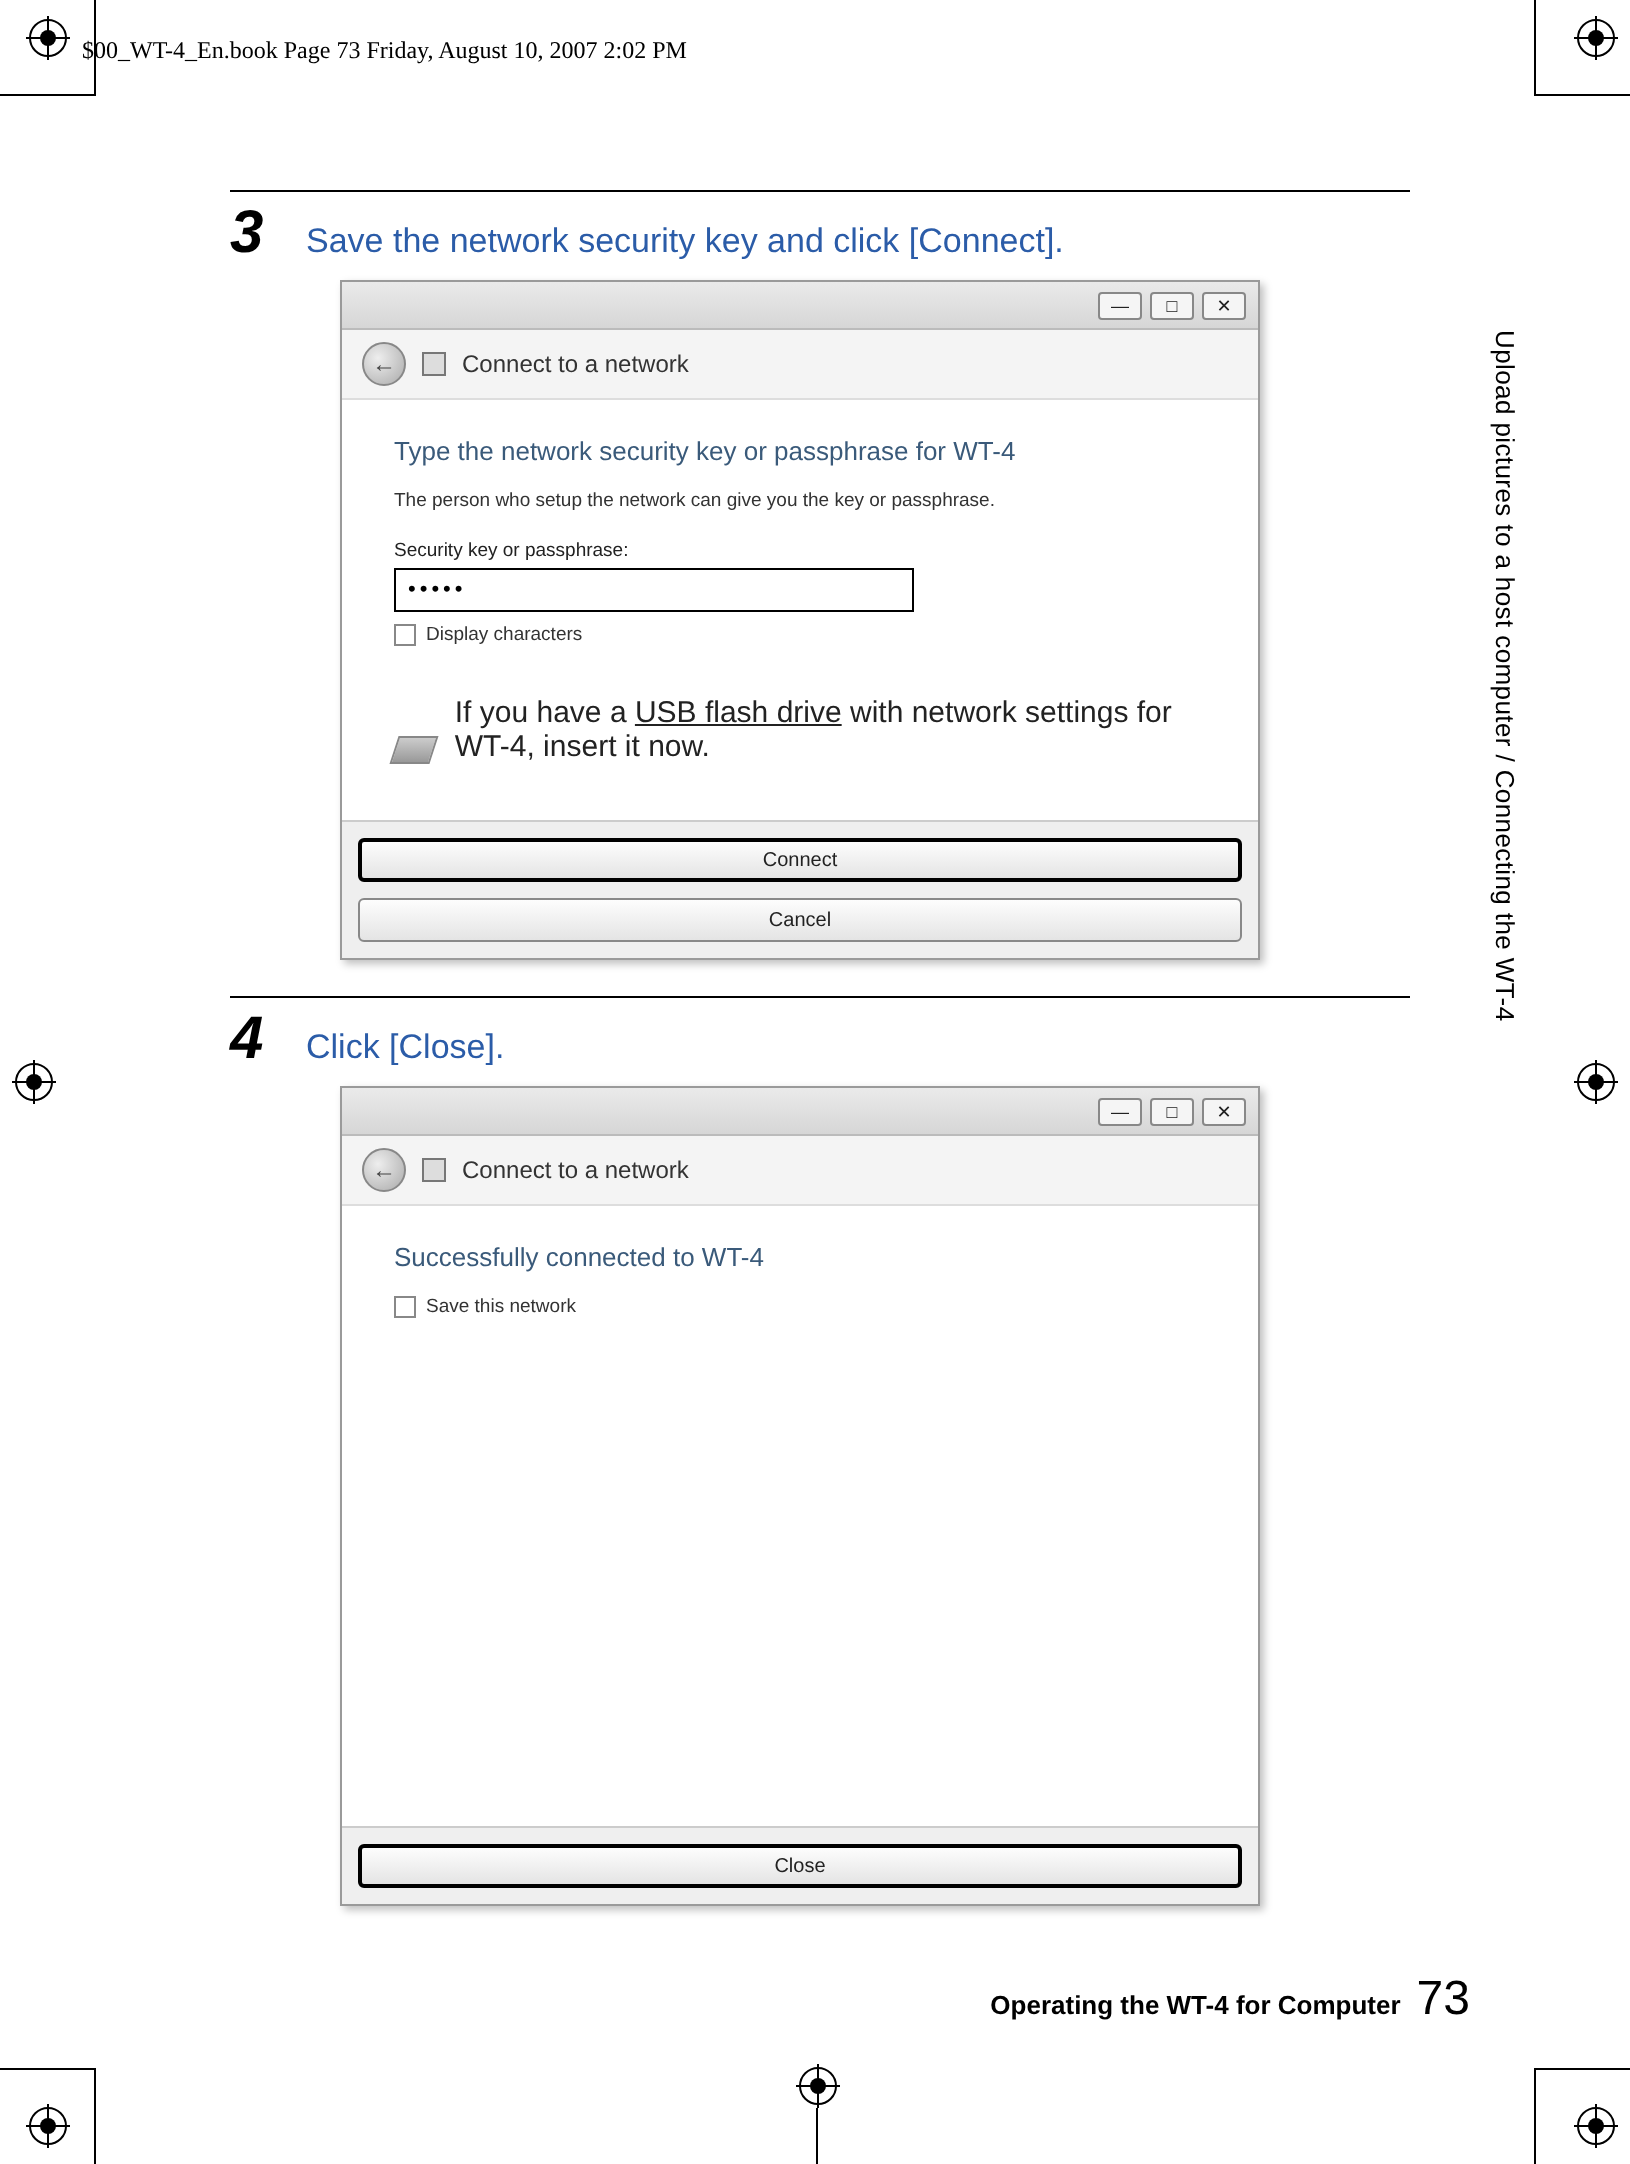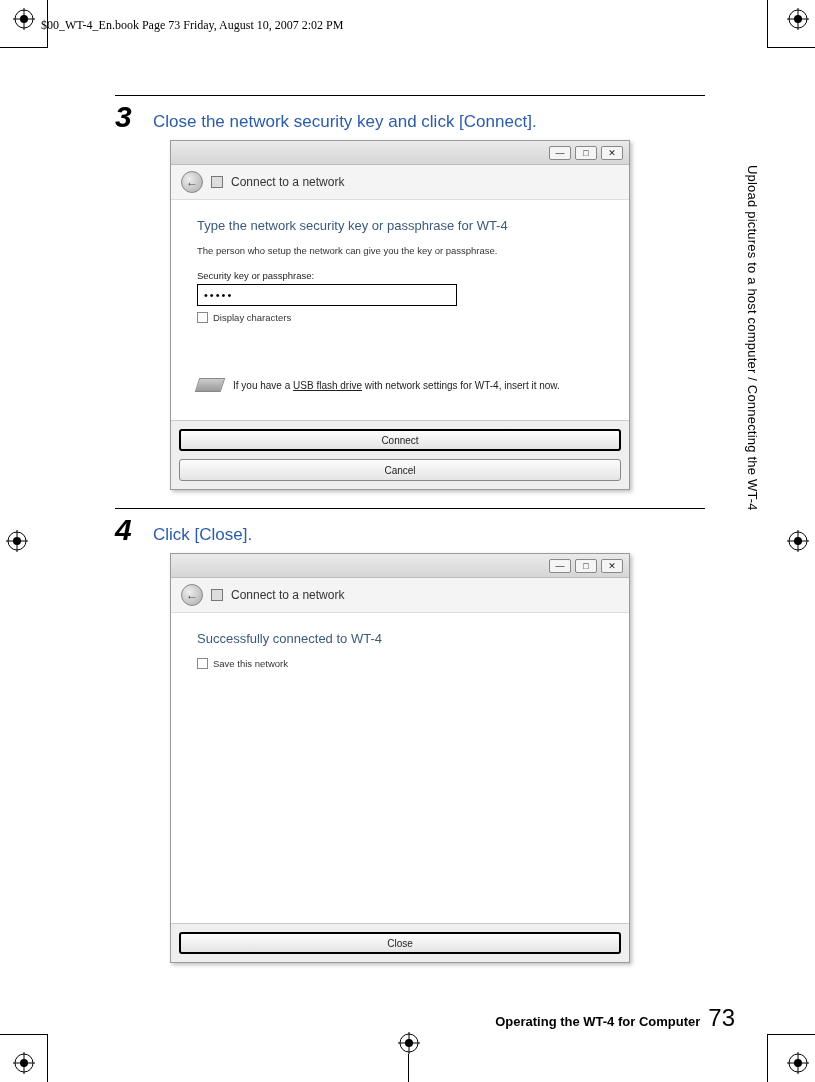--- a/index.html
+++ b/index.html
@@ -142,23 +142,23 @@
     display: flex; align-items: center; gap: 5px;
     font-size: 9.5px;
     color: #333;
   }
   .cb {
     width: 11px; height: 11px;
     border: 1px solid #888;
     background: #fff;
   }
   .usb-row {
-    display: flex; align-items: center; gap: 10px;
-    margin-top: 55px;
-    font-size: 10px;
+    display: flex; align-items: flex-end; gap: 10px;
+    margin-top: 25px;
+    font-size: 15px;
   }
   .usb-icon {
     width: 26px; height: 14px;
     background: linear-gradient(#ccc,#999);
     border: 1px solid #888;
     transform: skewX(-18deg);
   }
   .underline { text-decoration: underline; }
   .win-footer {
     background: #efefef;
@@ -174,21 +174,21 @@
     height: 22px;
     border: 1px solid #888;
     background: linear-gradient(#fdfdfd,#e4e4e4);
     border-radius: 3px;
     font-size: 10px;
     display: flex; align-items: center; justify-content: center;
   }
   .btn.emph { border: 2px solid #000; }
   .footer-line {
     position: absolute;
-    bottom: 50px;
+    bottom: 68px;
     left: 115px;
     width: 620px;
     display: flex;
     justify-content: flex-end;
     align-items: baseline;
     gap: 8px;
     font-size: 13px;
     font-weight: bold;
   }
   .page-num { font-size: 24px; font-weight: normal; }
@@ -251,21 +251,21 @@
 
 <div class="header-line">$00_WT-4_En.book  Page 73  Friday, August 10, 2007  2:02 PM</div>
 
 <div class="side-text">Upload pictures to a host computer / Connecting the WT-4</div>
 
 <div class="content">
 
   <div class="step-block">
     <div class="step-header">
       <div class="step-num">3</div>
-      <div class="step-text">Close the network security key and click [Connect].</div>
+      <div class="step-text">Save the network security key and click [Connect].</div>
     </div>
     <div class="win">
       <div class="win-titlebar">
         <div class="tb-btn">—</div>
         <div class="tb-btn">□</div>
         <div class="tb-btn">✕</div>
       </div>
       <div class="win-sub">
         <div class="back-circle">←</div>
         <div class="shield"></div>

